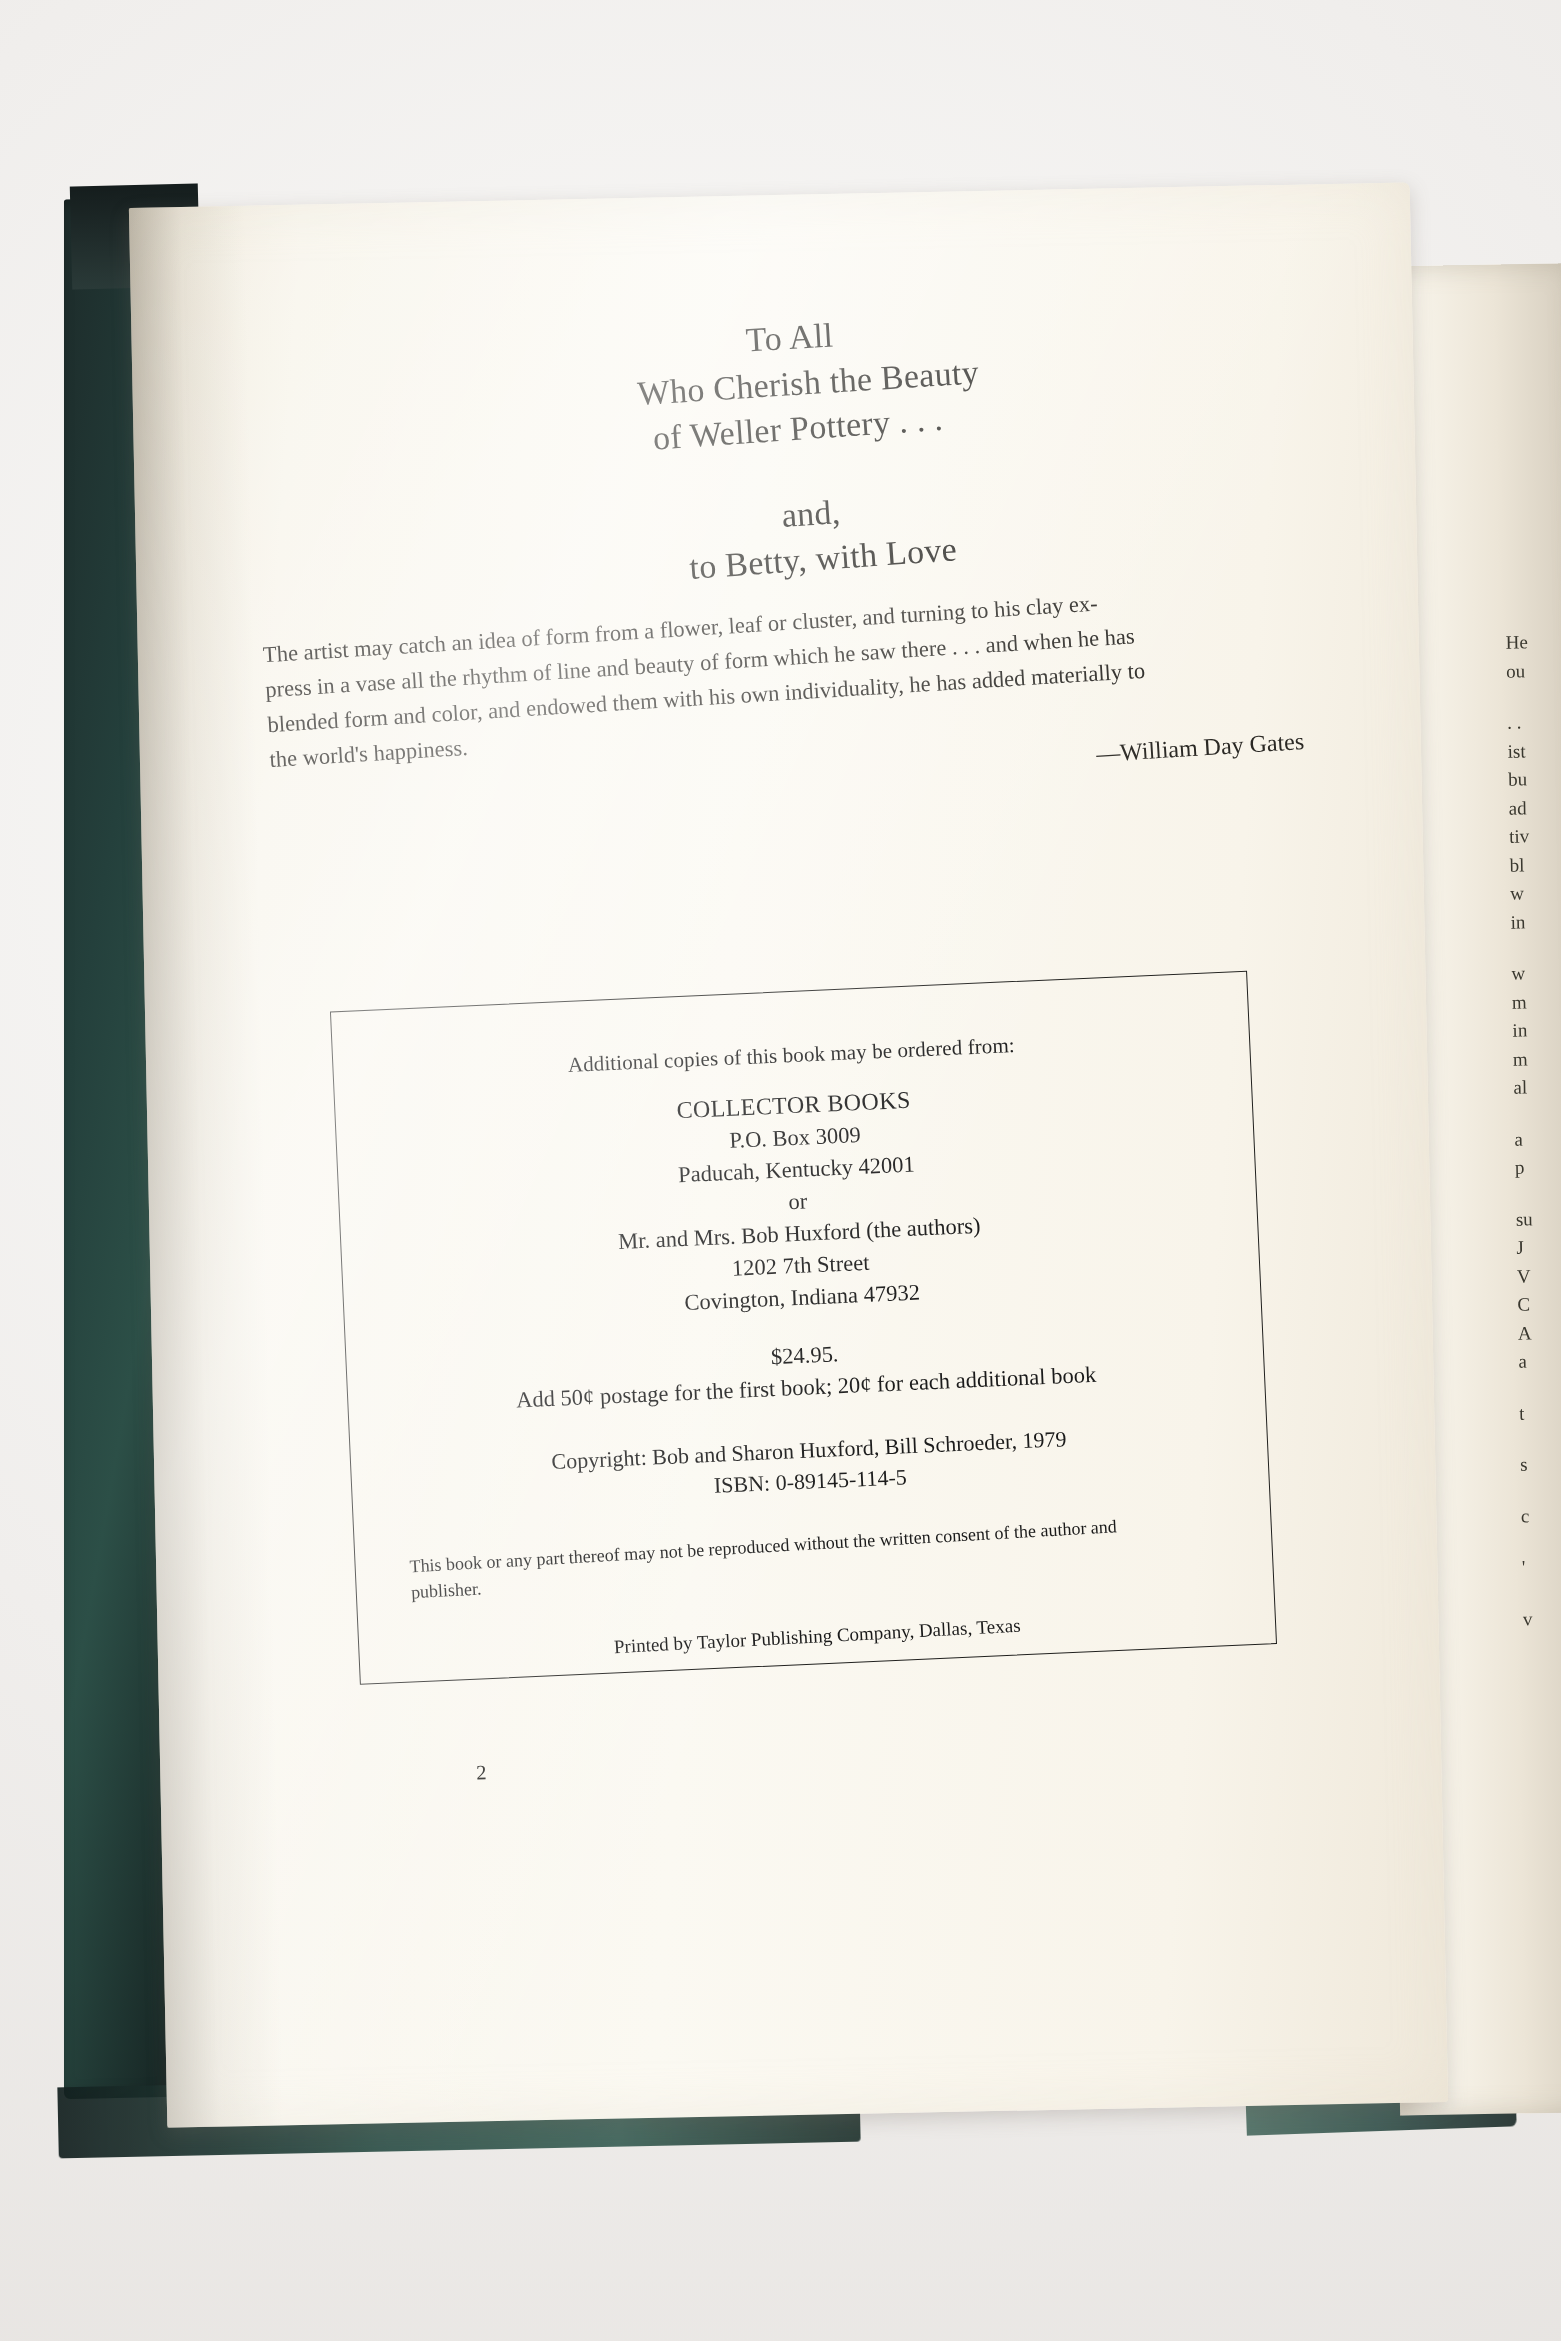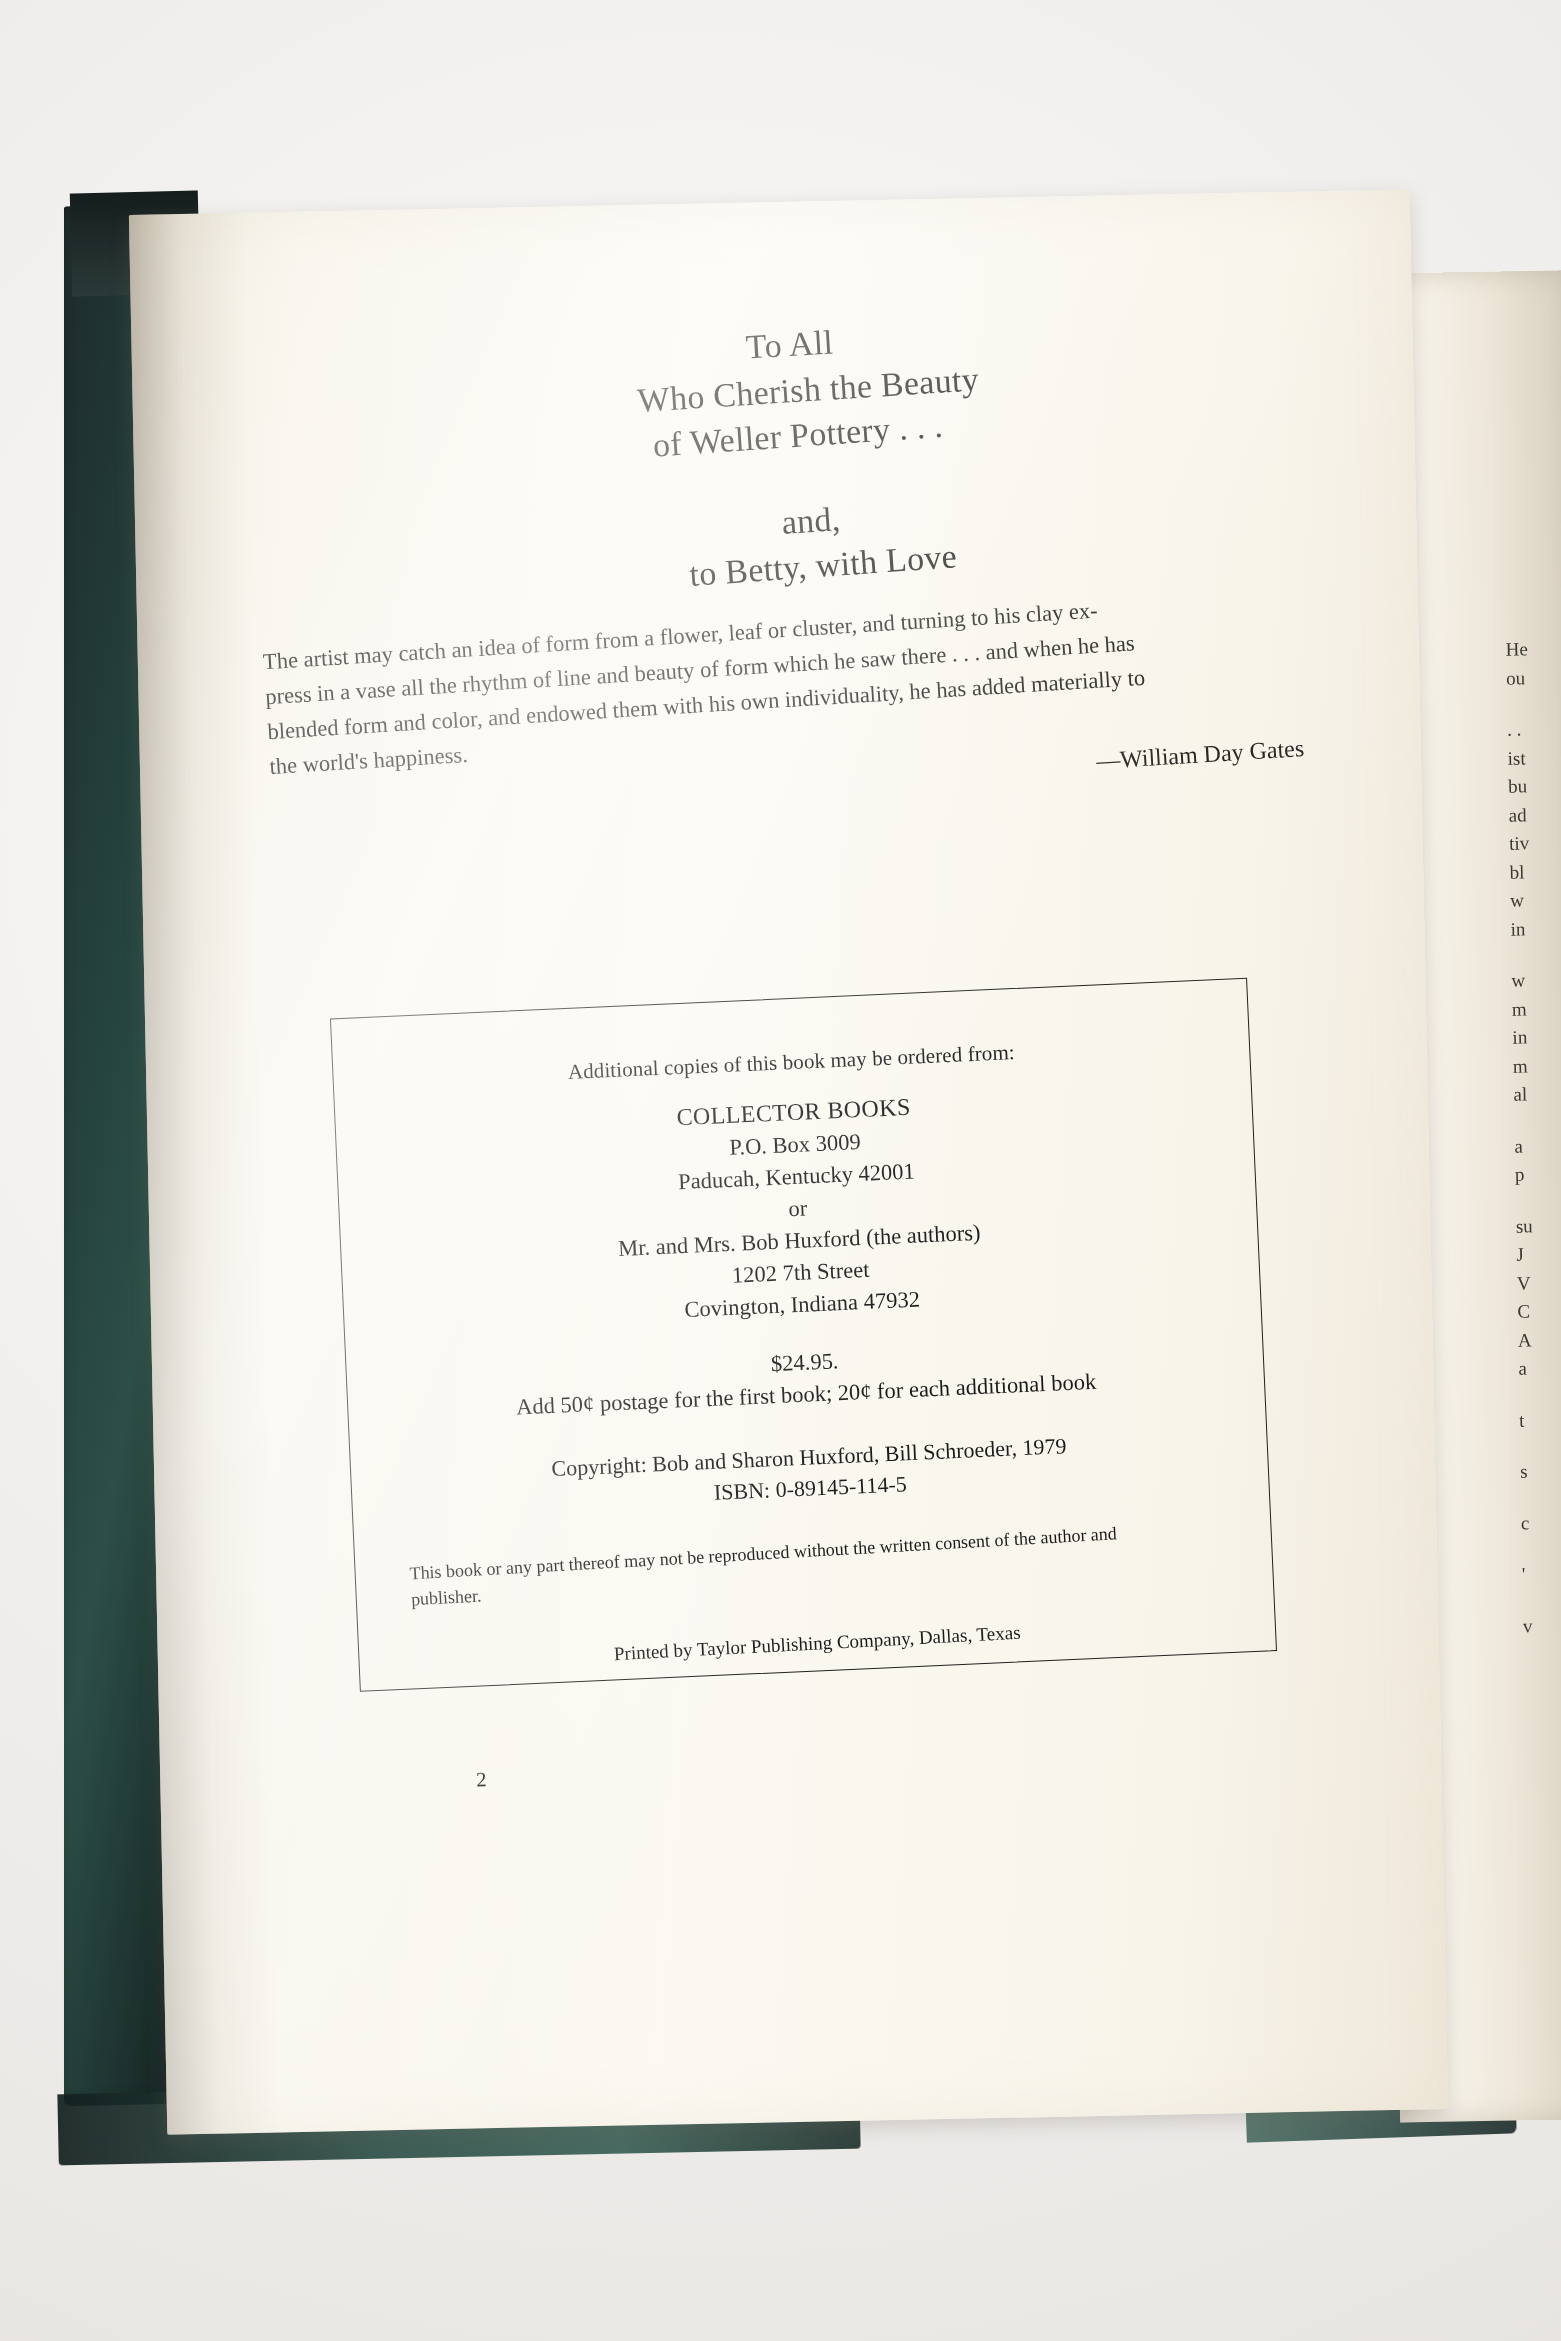--- a/index.html
+++ b/index.html
@@ -31,21 +31,21 @@
     width: 1496px;
     height: 2086px;
     background: radial-gradient(ellipse 60% 55% at 50% 55%, rgba(120,118,114,0.35) 0%, rgba(140,138,134,0.12) 55%, rgba(160,158,154,0) 75%);
     filter: blur(19px);
   }
 
   
   #book {
     position: absolute;
     left: 45px;
-    top: 128px;
+    top: 121px;
     width: 1470px;
     height: 2042px;
   }
 
   
   #cover-left {
     position: absolute;
     left: 19px;
     top: 77px;
     width: 122px;

